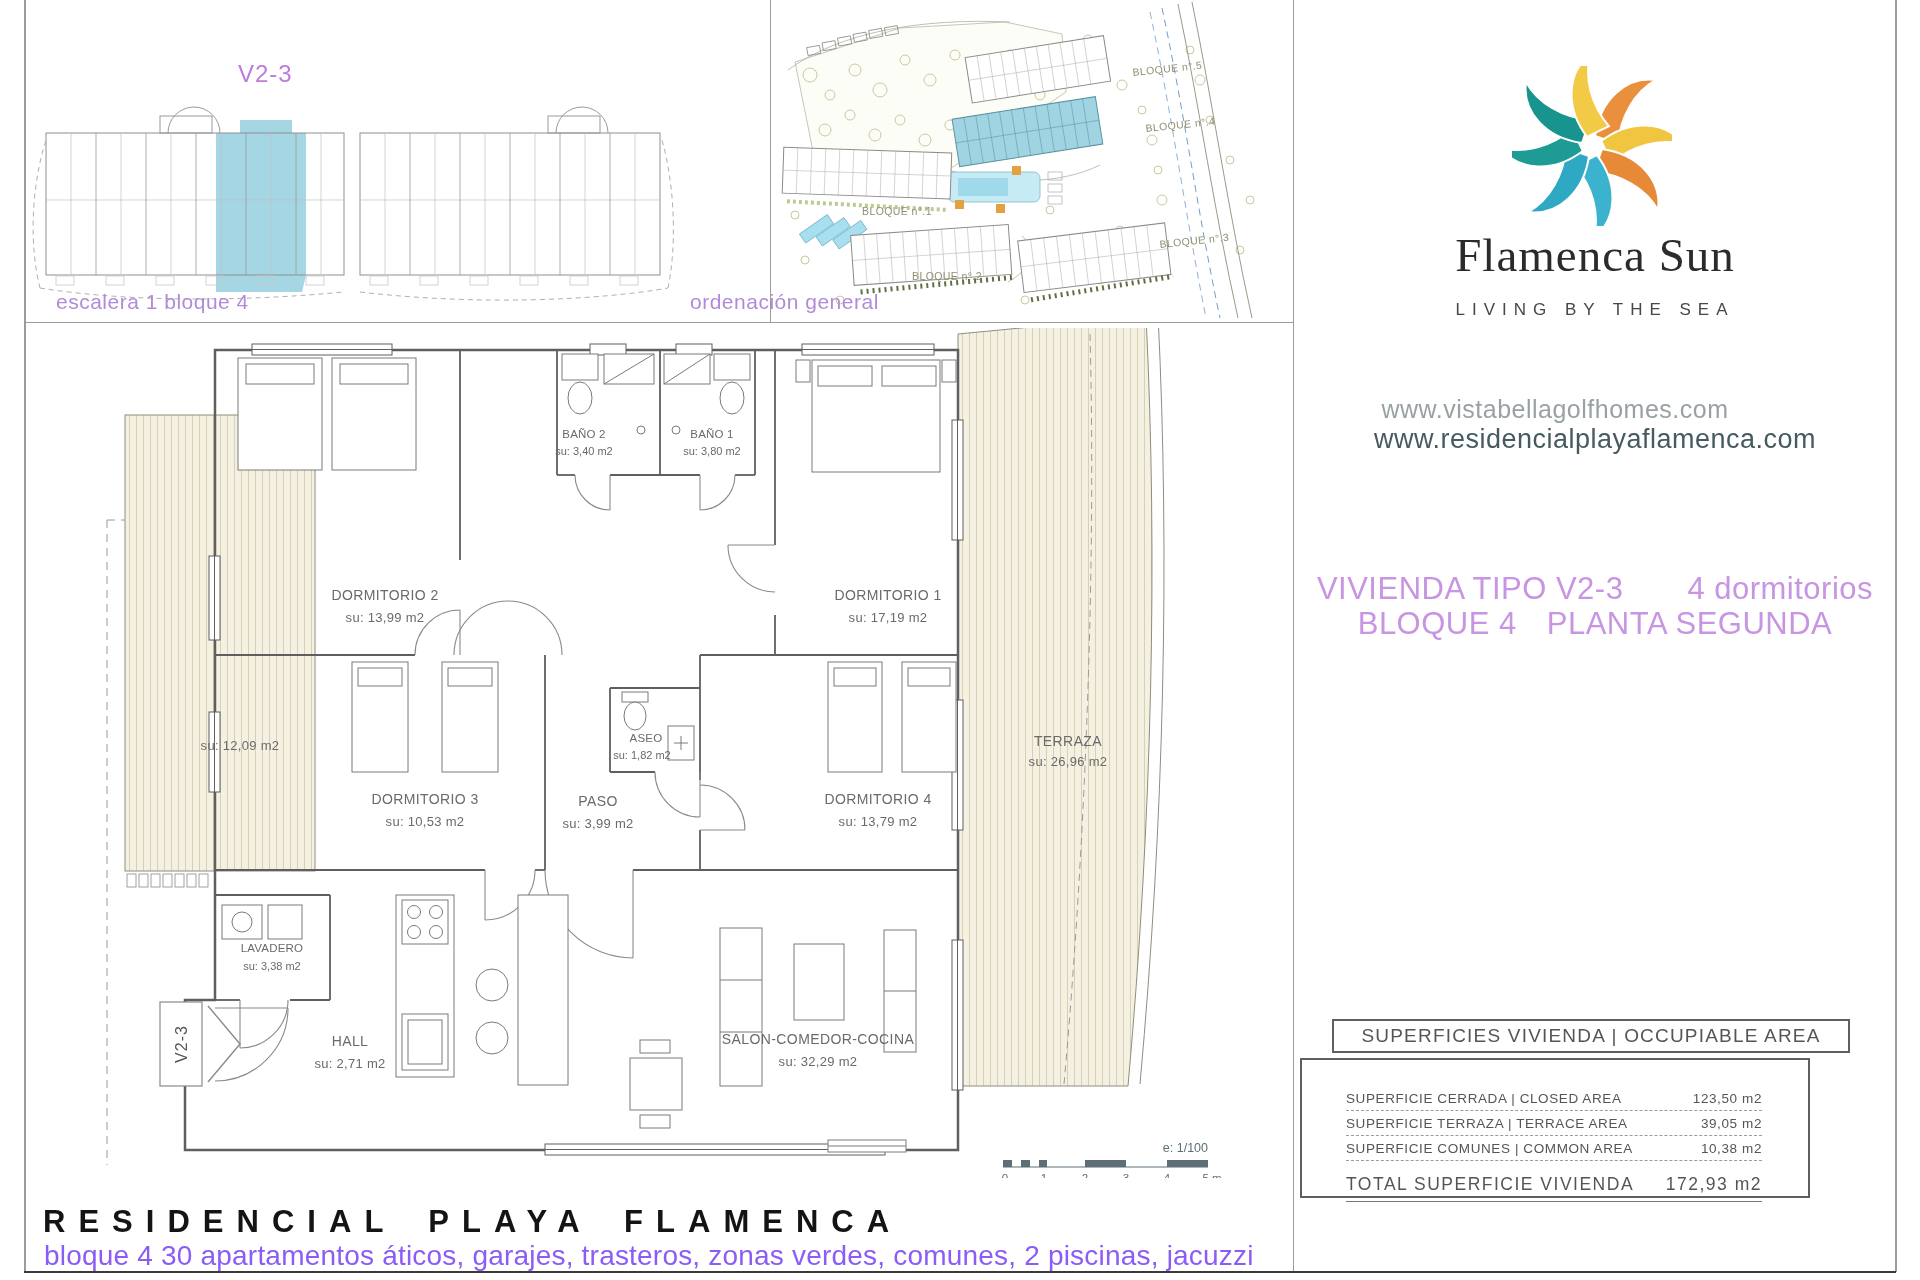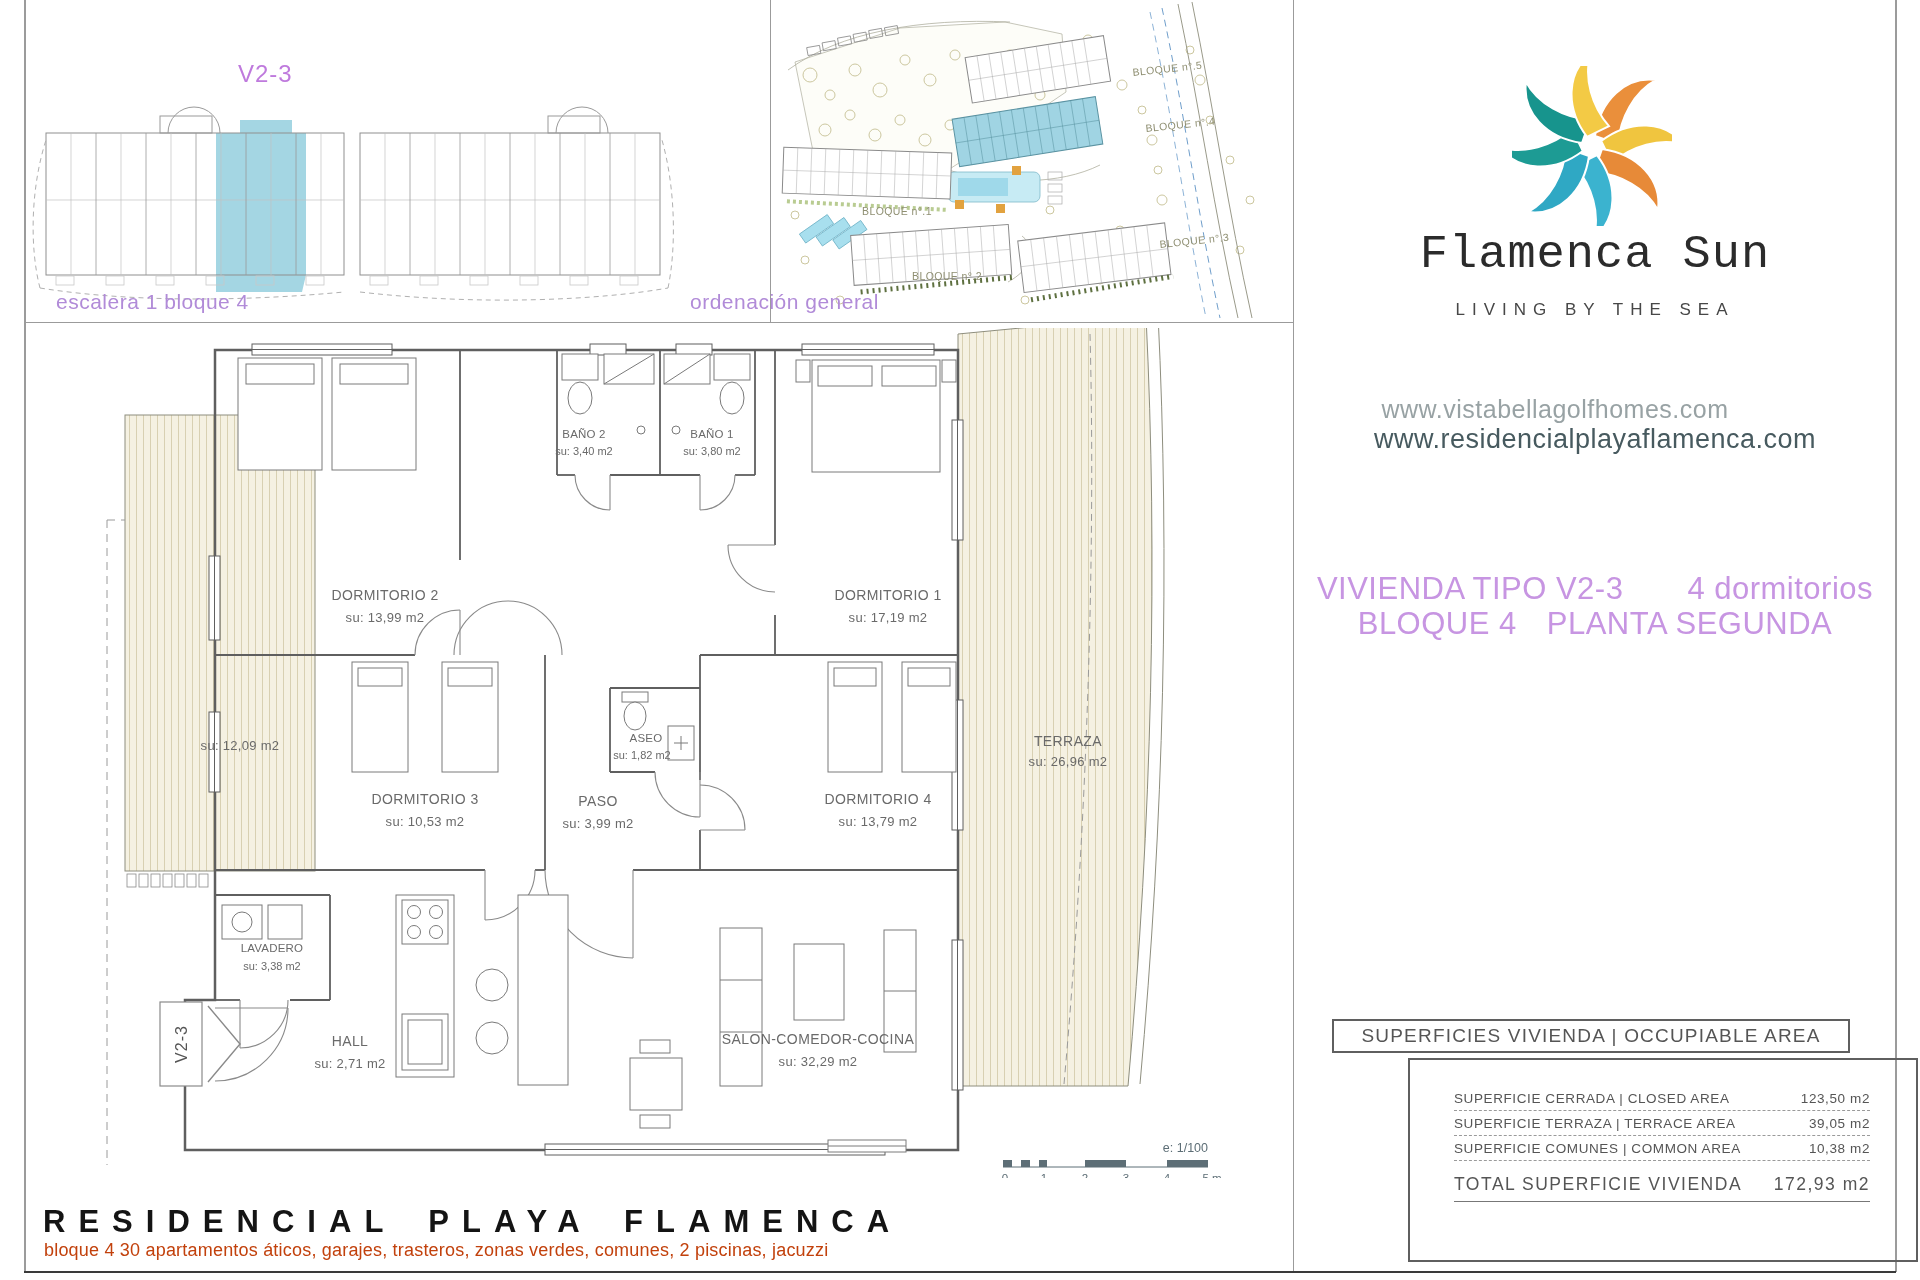--- a/index.html
+++ b/index.html
@@ -8,35 +8,35 @@
   .abs{position:absolute}
   .line{position:absolute;background:#9b9b9b}
   
   .pcaption{font-size:21px;color:#b18bd8;letter-spacing:.5px}
   .ptitle{font-size:24px;color:#bf7add;letter-spacing:1px}
   .unit-heading{color:#c795e2;font-size:31px;letter-spacing:.5px;text-align:center;line-height:1.12}
   .uh-row{display:flex;justify-content:center}
   .uh-row1{gap:64px}
   .uh-row2{gap:30px}
   
-  .brand-name{font-family:Liberation Mono, monospace;font-size:47px;color:#2b2b2b;text-align:center;letter-spacing:1px}
+  .brand-name{font-family:Liberation Serif, serif;font-size:47px;color:#2b2b2b;text-align:center;letter-spacing:1px}
   .brand-tag{font-size:17px;color:#474747;letter-spacing:7px;text-align:center}
   .web1{font-size:25px;color:#98a2a4;text-align:center;letter-spacing:.5px}
   .web2{font-size:27px;color:#475a5f;text-align:center;letter-spacing:.5px}
   
   .tbl-head{border:2px solid #5f5f5f;display:flex;align-items:center;justify-content:center;
             font-size:19px;letter-spacing:1.2px;color:#555}
   .tbl-body{border:2px solid #5f5f5f;padding:26px 46px 14px 44px;box-sizing:border-box}
   .tbl-row{display:flex;justify-content:space-between;font-size:13.5px;letter-spacing:.6px;
            padding:5px 0 4px 0;border-bottom:1px dashed #9a9a9a;color:#555}
   .tbl-total{display:flex;justify-content:space-between;font-size:17.5px;letter-spacing:1.5px;
              padding:13px 0 6px 0;border-bottom:1.5px solid #777;color:#555}
   
   .foot-title{font-size:31px;font-weight:bold;color:#141414;letter-spacing:.42em;word-spacing:.35em;white-space:nowrap}
-  .foot-sub{font-size:18px;color:#c2410c;letter-spacing:.2px;white-space:nowrap}
+  .foot-sub{font-size:28px;color:#8b5cf6;letter-spacing:.2px;white-space:nowrap}
   svg text{font-family:"Liberation Sans",sans-serif;fill:#6a6a6a}
   .rn{font-size:14px;letter-spacing:.4px}
   .ra{font-size:13px;letter-spacing:.3px}
   .rs{font-size:11.5px;letter-spacing:.2px}
   .rt{font-size:11px}
   .blq{font-size:10.5px;fill:#8f8f72;letter-spacing:.4px}
   .sct{font-size:11.5px;fill:#5d6e76}
 </style>
 </head>
 <body>
@@ -548,21 +548,21 @@
     <text class="sct" x="1005" y="1182" text-anchor="middle">0</text>
     <text class="sct" x="1044" y="1182" text-anchor="middle">1</text>
     <text class="sct" x="1085" y="1182" text-anchor="middle">2</text>
     <text class="sct" x="1126" y="1182" text-anchor="middle">3</text>
     <text class="sct" x="1167" y="1182" text-anchor="middle">4</text>
     <text class="sct" x="1212" y="1182" text-anchor="middle">5 m</text>
   </g>
 </svg>
 
 <div class="abs tbl-head" style="left:1332px;top:1019px;width:514px;height:30px">SUPERFICIES VIVIENDA | OCCUPIABLE AREA</div>
-<div class="abs tbl-body" style="left:1408px;top:1058px;width:510px;height:204px">
+<div class="abs tbl-body" style="left:1300px;top:1058px;width:510px;height:140px">
   <div class="tbl-row">
     <span>SUPERFICIE CERRADA | CLOSED AREA</span>
     <span>123,50 m2</span>
   </div>
   <div class="tbl-row">
     <span>SUPERFICIE TERRAZA   | TERRACE AREA</span>
     <span>39,05 m2</span>
   </div>
   <div class="tbl-row">
     <span>SUPERFICIE COMUNES | COMMON AREA</span>

